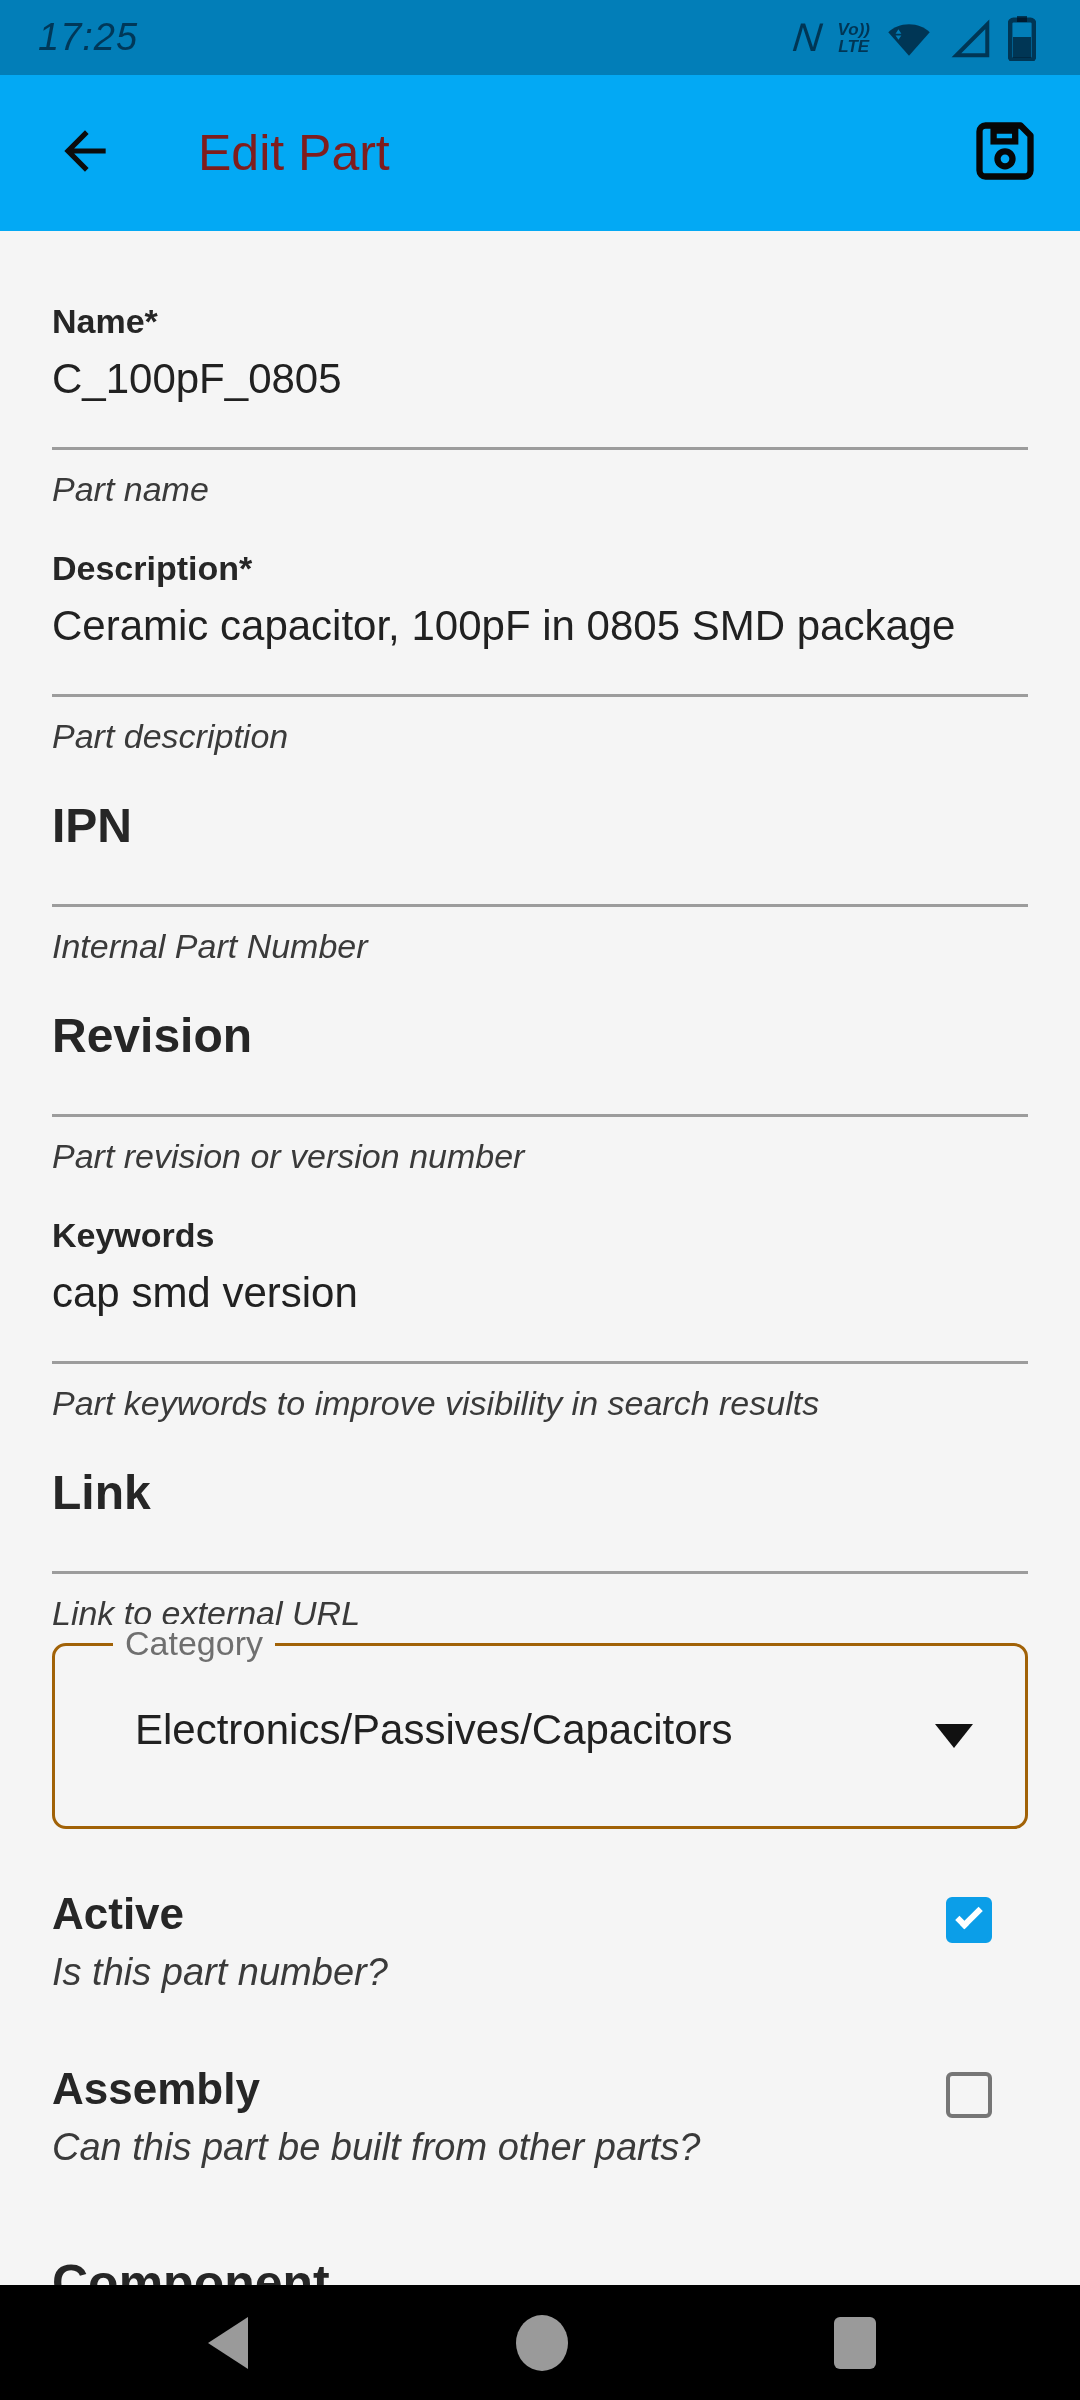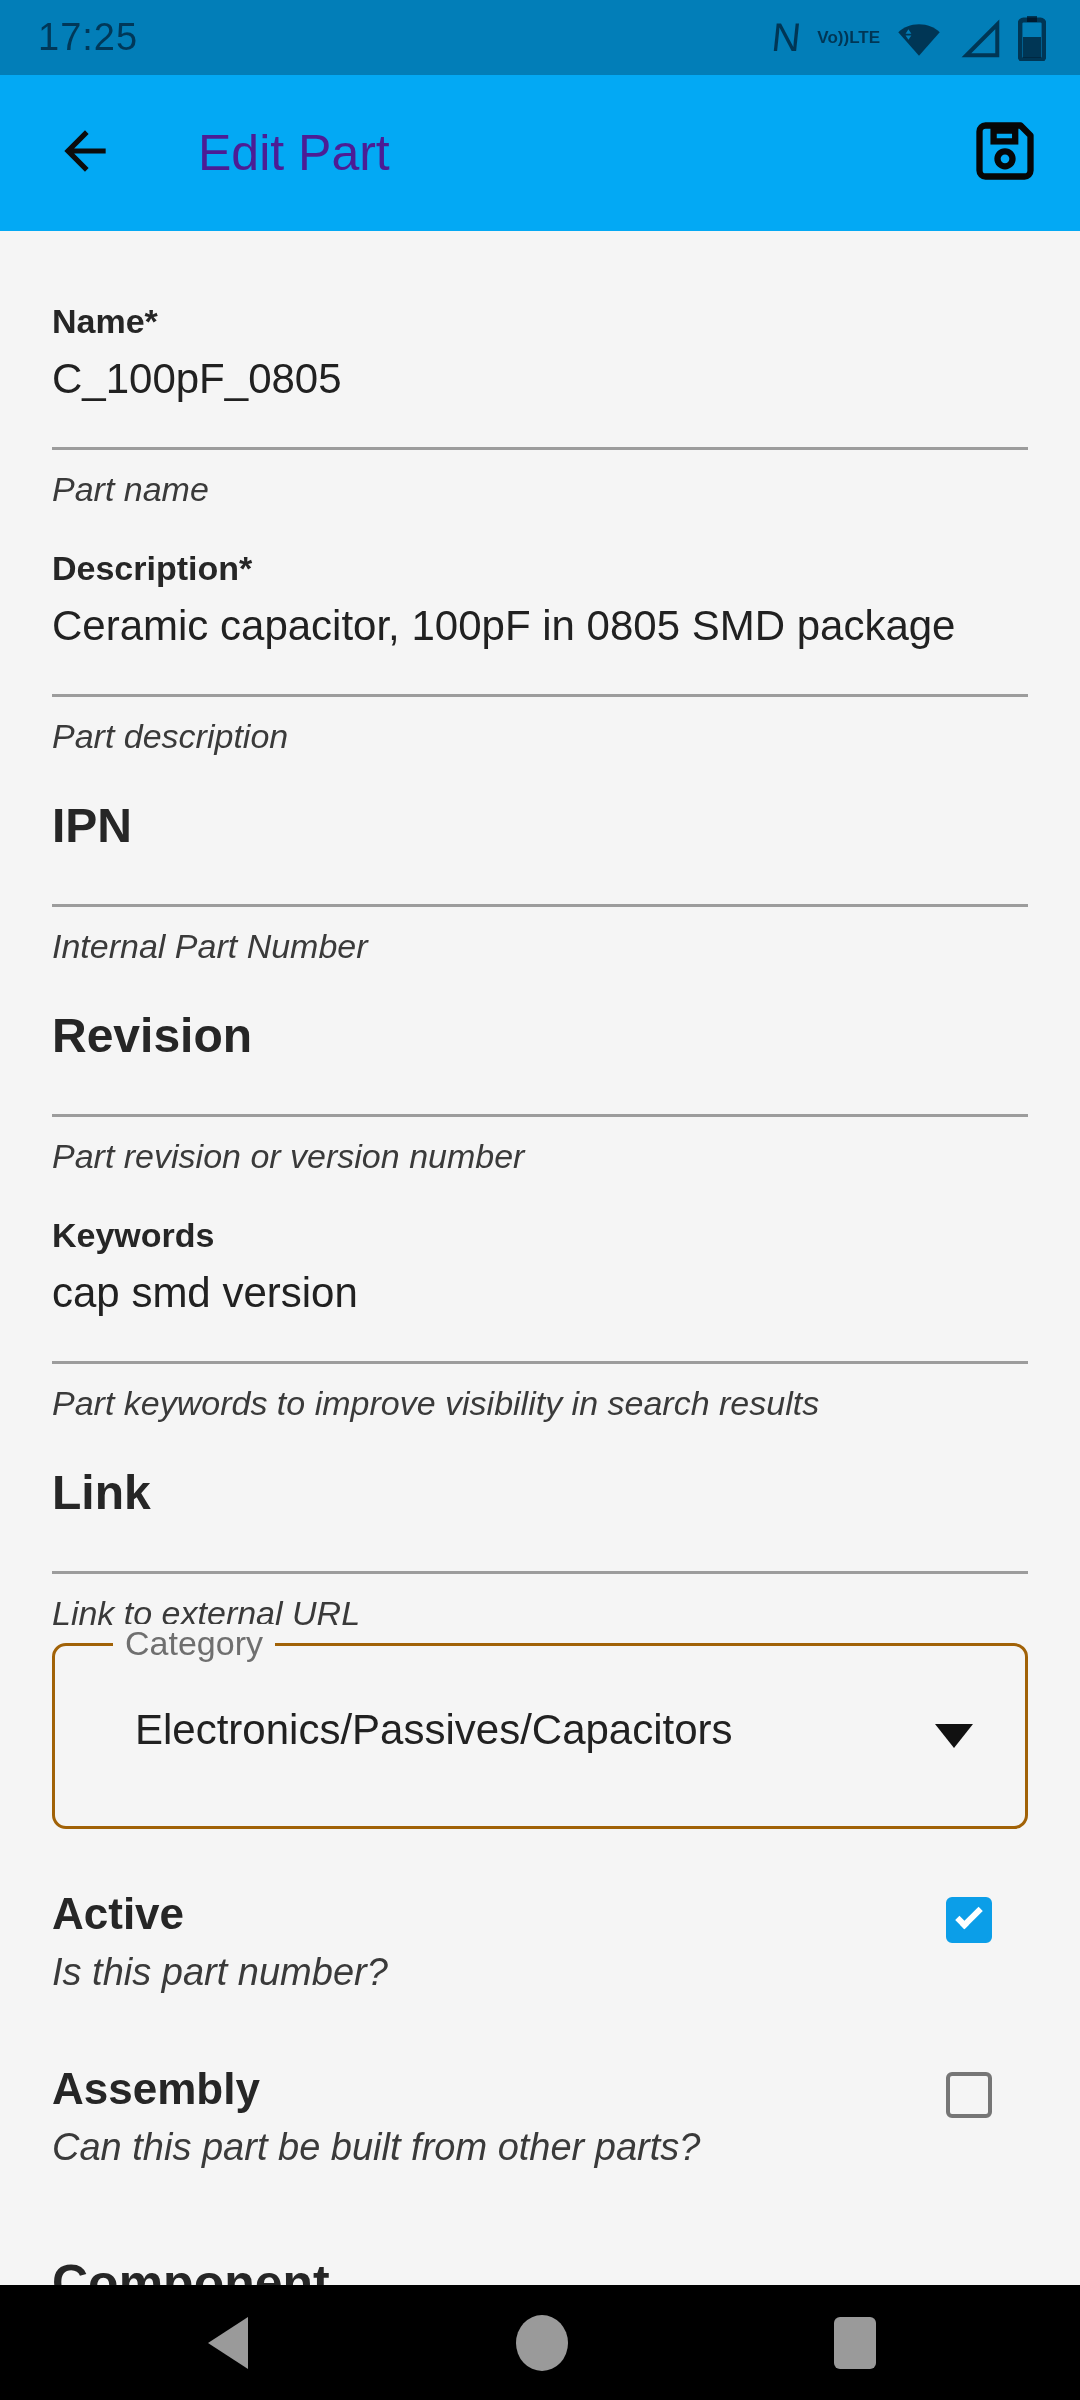--- a/index.html
+++ b/index.html
@@ -16,39 +16,40 @@
   html,body{width:1080px;height:2400px;overflow:hidden;}
   body{
     font-family:"Liberation Sans","DejaVu Sans",sans-serif;
     background:var(--background);
     position:relative;
   }
   
   .status-bar{
     height:75px;background:var(--status-bar);
     display:flex;align-items:center;justify-content:space-between;
-    padding:0 34px 0 38px;
+    padding:0 44px 0 38px;
+    font-style:italic;
   }
   .status-time{font-size:38px;color:rgba(0,10,25,0.60);letter-spacing:1px;}
   .status-icons{display:flex;align-items:center;gap:16px;color:rgba(0,10,25,0.62);}
   .sicon{display:flex;align-items:center;justify-content:center;}
   .nfc-glyph{font-size:40px;font-weight:500;transform:skewX(-6deg);}
-  .volte{display:flex;flex-direction:row;align-items:center;font-weight:700;
+  .volte{display:flex;flex-direction:column;align-items:center;font-weight:700;
          font-size:17px;line-height:17px;letter-spacing:0;}
   .wifi-wrap{position:relative;width:46px;height:40px;}
   .wifi-wrap svg{display:block;}
   .signal svg,.battery svg{display:block;}
   
   .app-bar{
     height:156px;background:var(--app-bar);
     display:flex;align-items:center;
     padding:0 35px 0 50px;
   }
   .back-btn{width:70px;height:70px;display:flex;align-items:center;justify-content:center;}
-  .app-title{font-size:50px;font-weight:500;color:#4c1d95;margin-left:78px;flex:1;}
+  .app-title{font-size:50px;font-weight:500;color:#7f1d1d;margin-left:78px;flex:1;}
   .save-btn{width:80px;height:80px;display:flex;align-items:center;justify-content:center;}
   
   .content{padding:0 52px;}
   .field{margin-bottom:40px;}
   .field.first{margin-top:71px;}
   .field .f-label{font-size:34px;font-weight:700;color:var(--ink);}
   .field .f-value{font-size:42px;color:#212121;margin-top:14px;min-height:42px;}
   .field .f-underline{border-bottom:3px solid var(--line);margin-top:44px;}
   .field .f-helper{font-size:34px;font-style:italic;color:var(--ink-soft);margin-top:20px;}
   .field.empty{margin-top:20px;}

